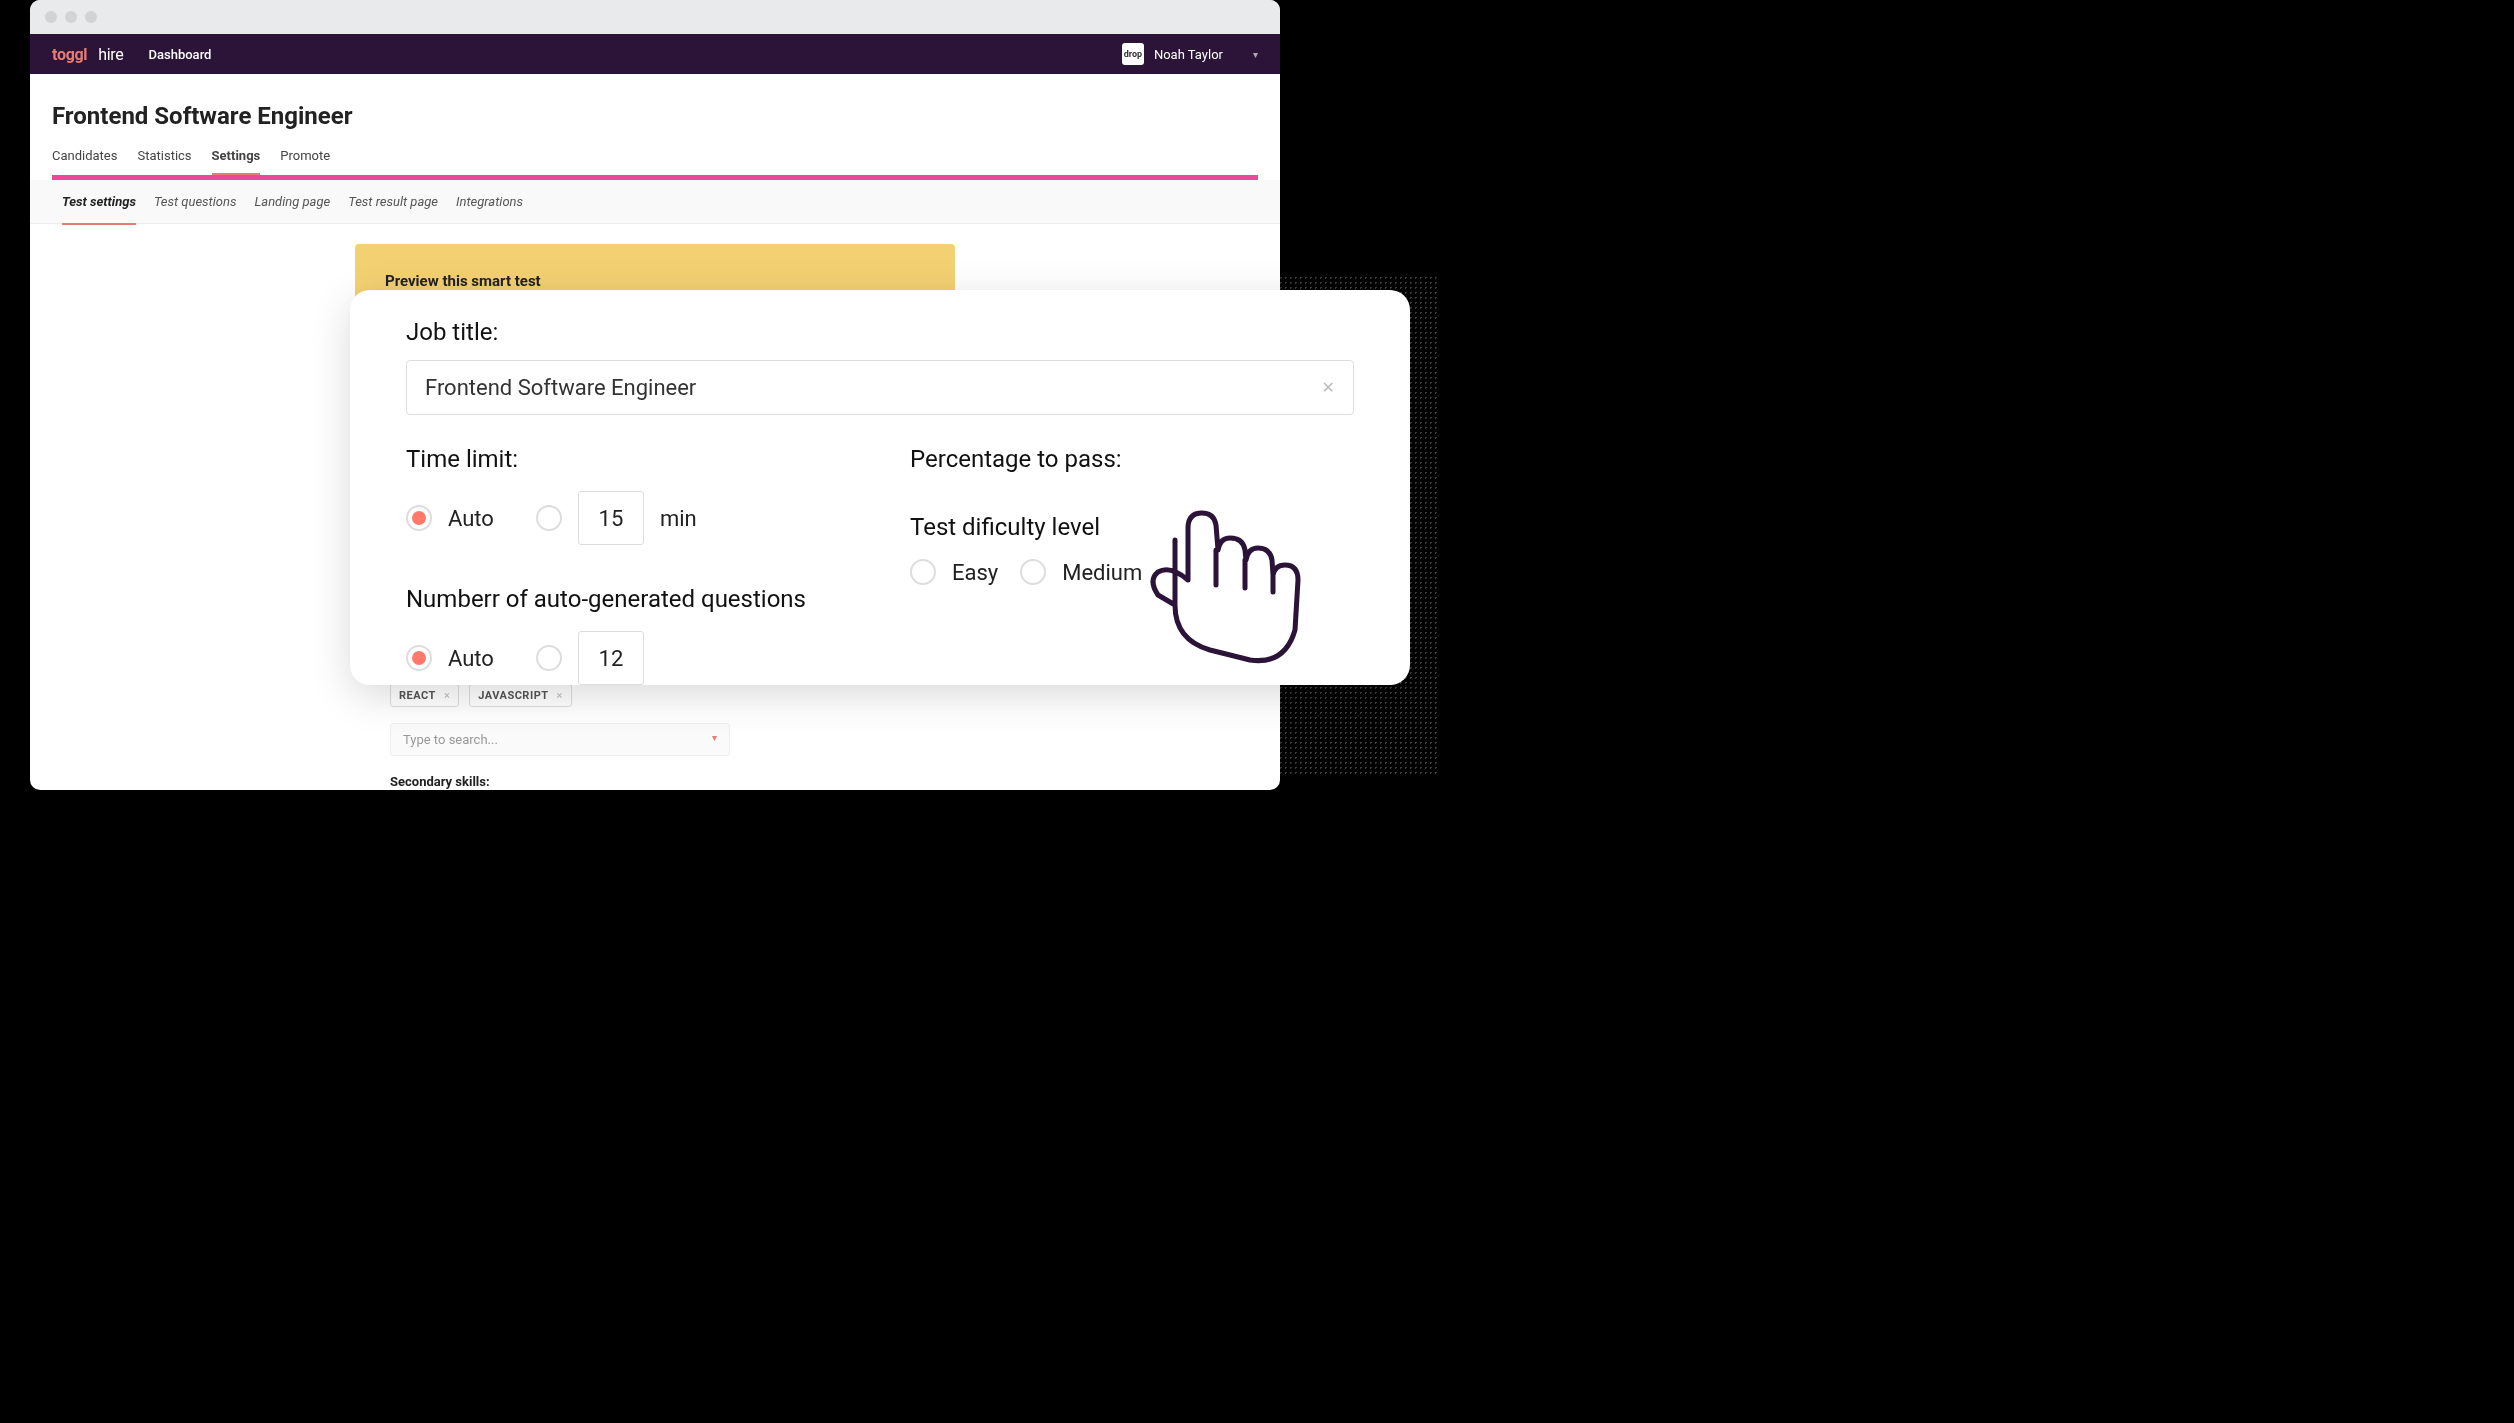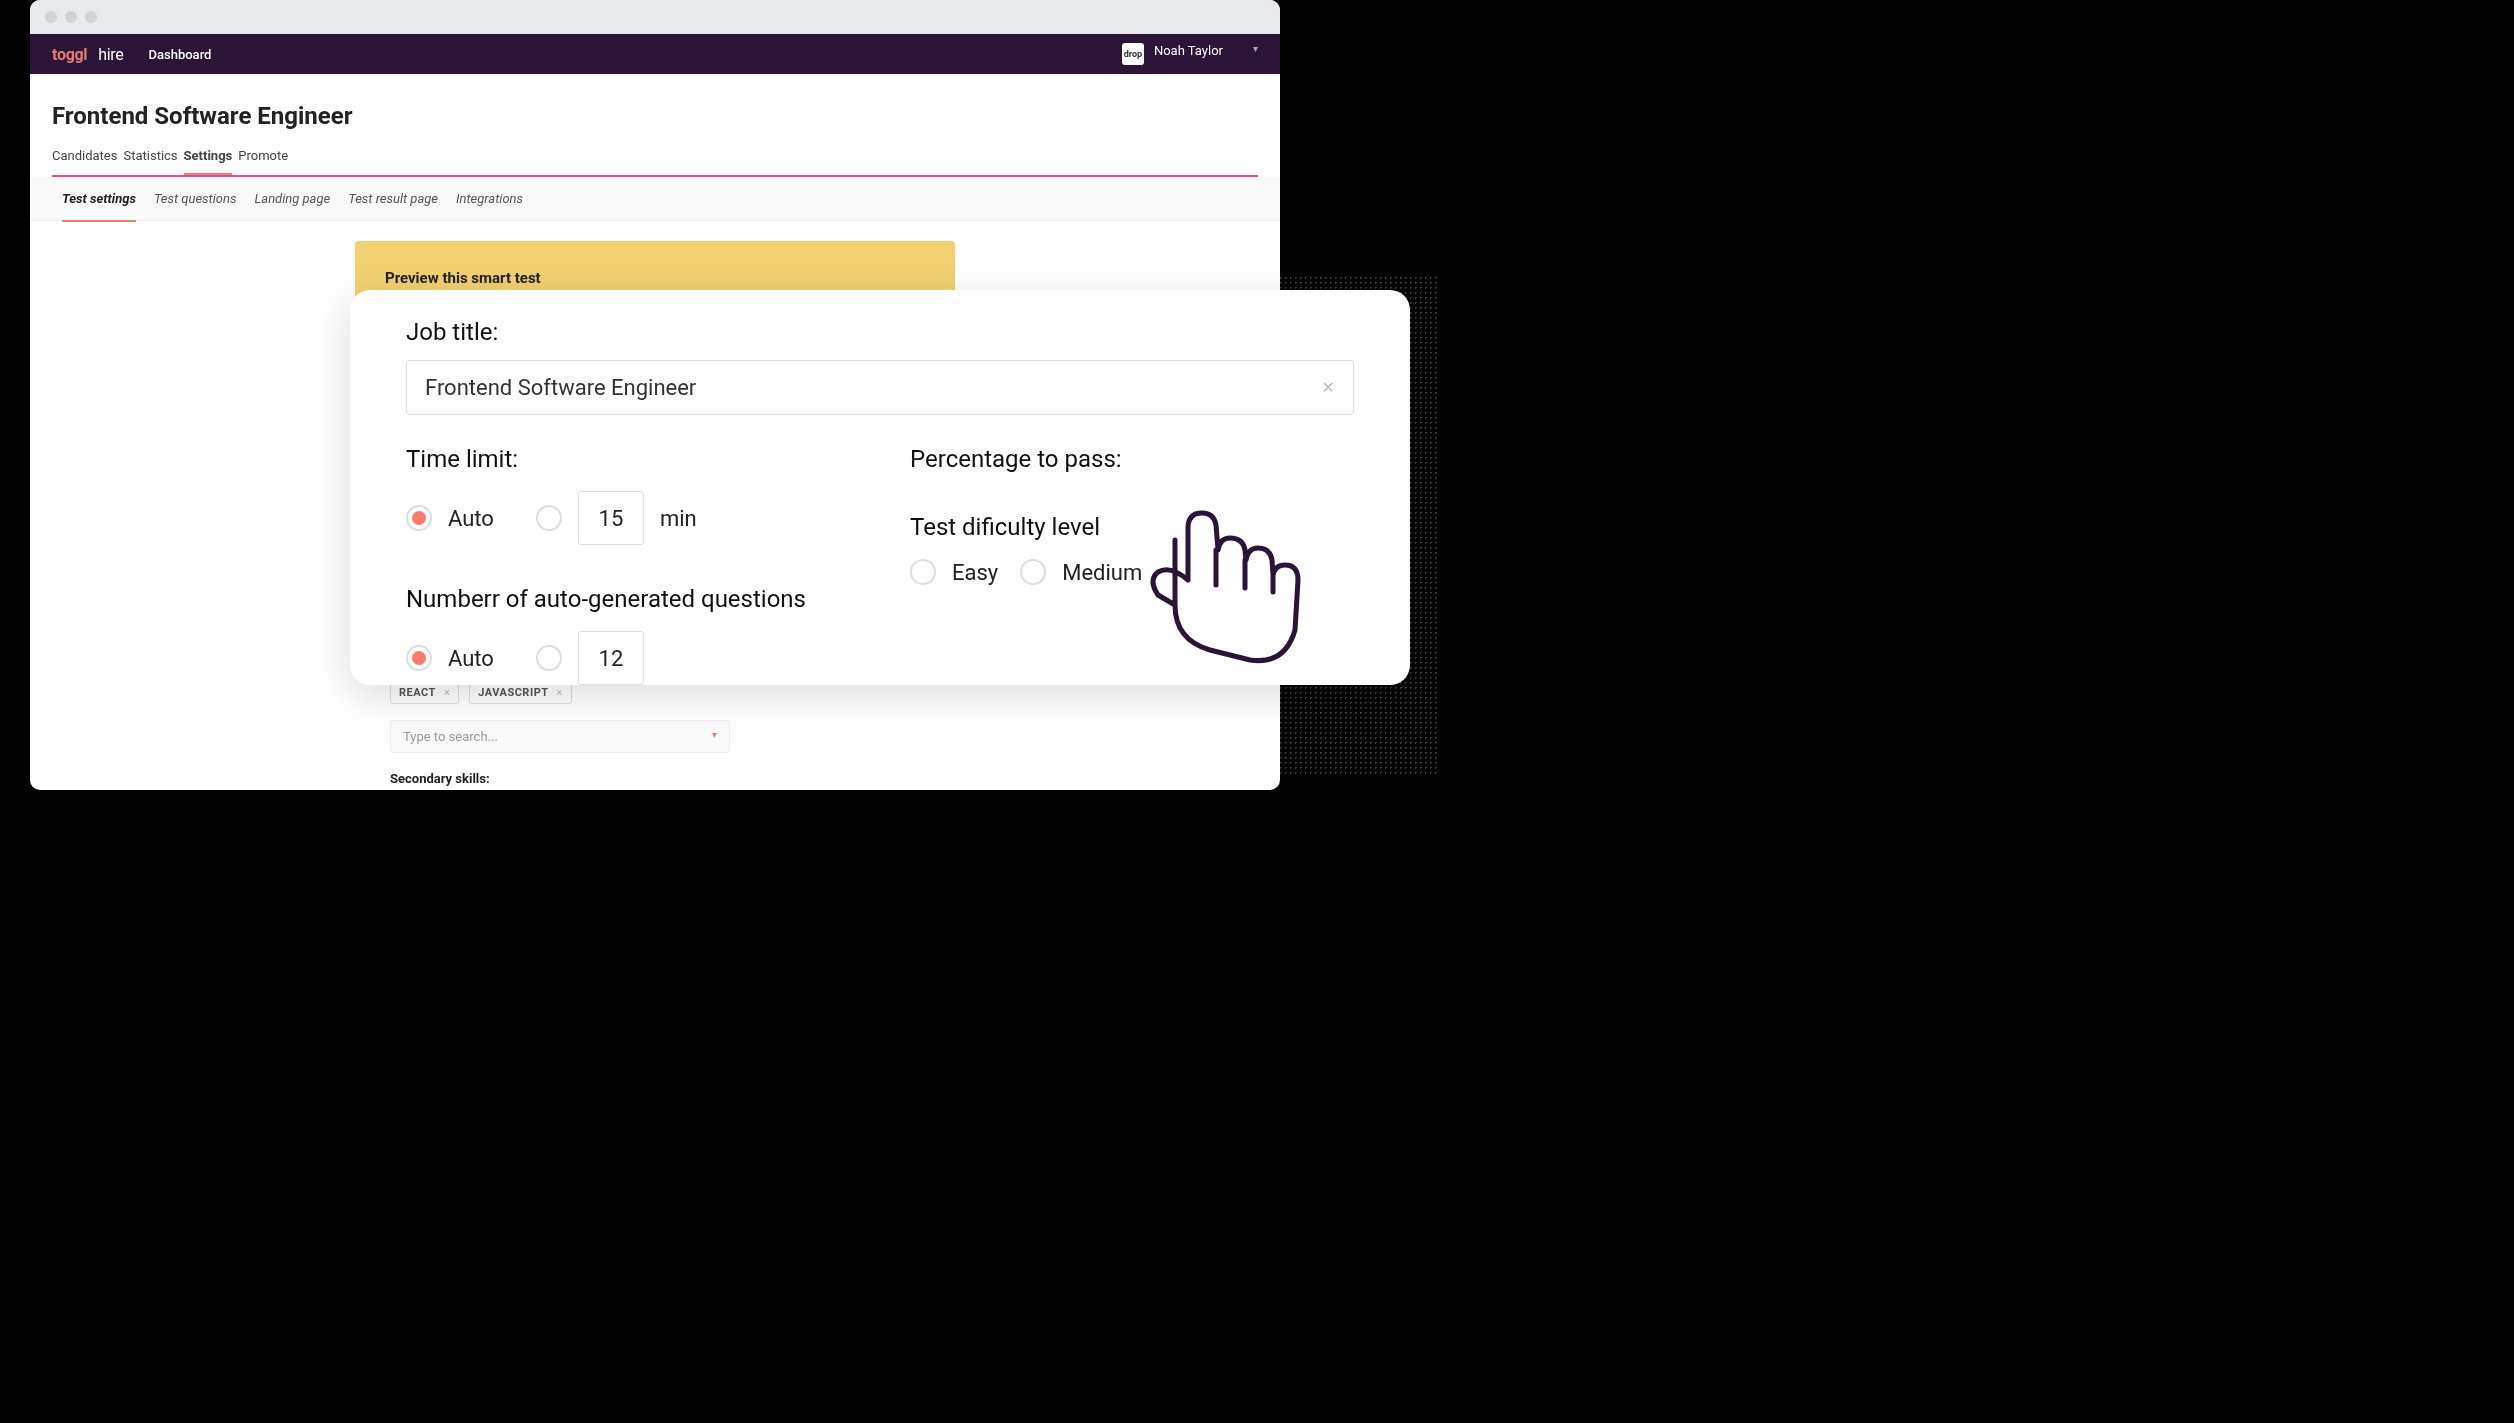--- a/index.html
+++ b/index.html
@@ -53,21 +53,21 @@
     .logo .hire { color: #fff; font-weight: 400; margin-left: 11px; }
     .nav-dashboard {
       color: #fff;
       font-size: 13px;
       margin-left: 25px;
       font-weight: 500;
     }
     .topbar-right {
       margin-left: auto;
       display: flex;
-      align-items: flex-start;
+      align-items: center;
       gap: 10px;
     }
     .avatar {
       width: 22px;
       height: 22px;
       background: #fff;
       border-radius: 3px;
       display: flex;
       align-items: center;
       justify-content: center;
@@ -82,22 +82,22 @@
       background: #fff;
     }
     .page-title {
       font-size: 24px;
       font-weight: 700;
       color: #222;
       margin-bottom: 18px;
     }
     .tabs-primary {
       display: flex;
-      gap: 6px;
-      border-bottom: 2px solid #ec4899;
+      gap: 20px;
+      border-bottom: 5px solid #ec4899;
       font-size: 13px;
     }
     .tab { padding: 0 0 12px 0; color: #444; cursor: pointer; }
     .tab.active { font-weight: 700; border-bottom: 2px solid #e57d75; padding-bottom: 10px; }
     .subbar {
       background: #f9f9f9;
       border-bottom: 1px solid #eee;
       padding: 14px 32px;
       display: flex;
       gap: 18px;

